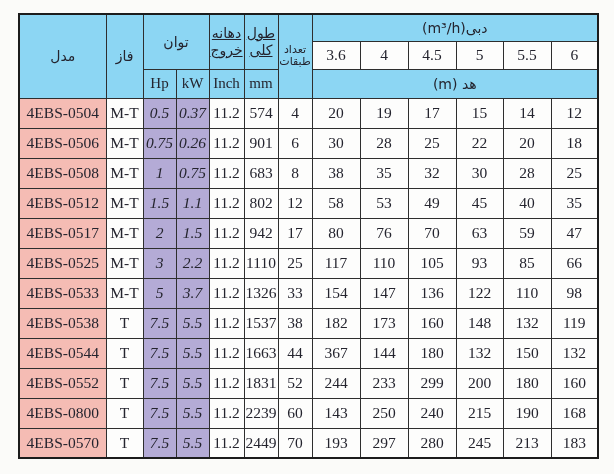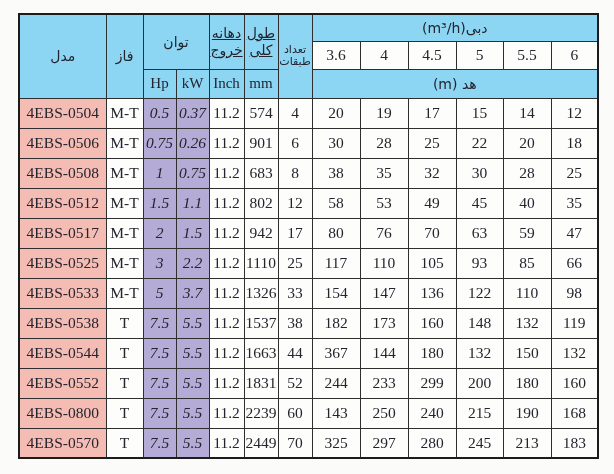--- a/index.html
+++ b/index.html
@@ -289,21 +289,21 @@
           <td class="num">168</td>
         </tr>
         <tr class="brow">
           <td class="pink num">4EBS-0570</td>
           <td class="num">T</td>
           <td class="purple num">7.5</td>
           <td class="purple num">5.5</td>
           <td class="num">11.2</td>
           <td class="num">2449</td>
           <td class="num">70</td>
-          <td class="num">325</td>
+          <td class="num">193</td>
           <td class="num">297</td>
           <td class="num">280</td>
           <td class="num">245</td>
           <td class="num">213</td>
           <td class="num">183</td>
         </tr>
       </tbody>
   </table>
 </div>
 

